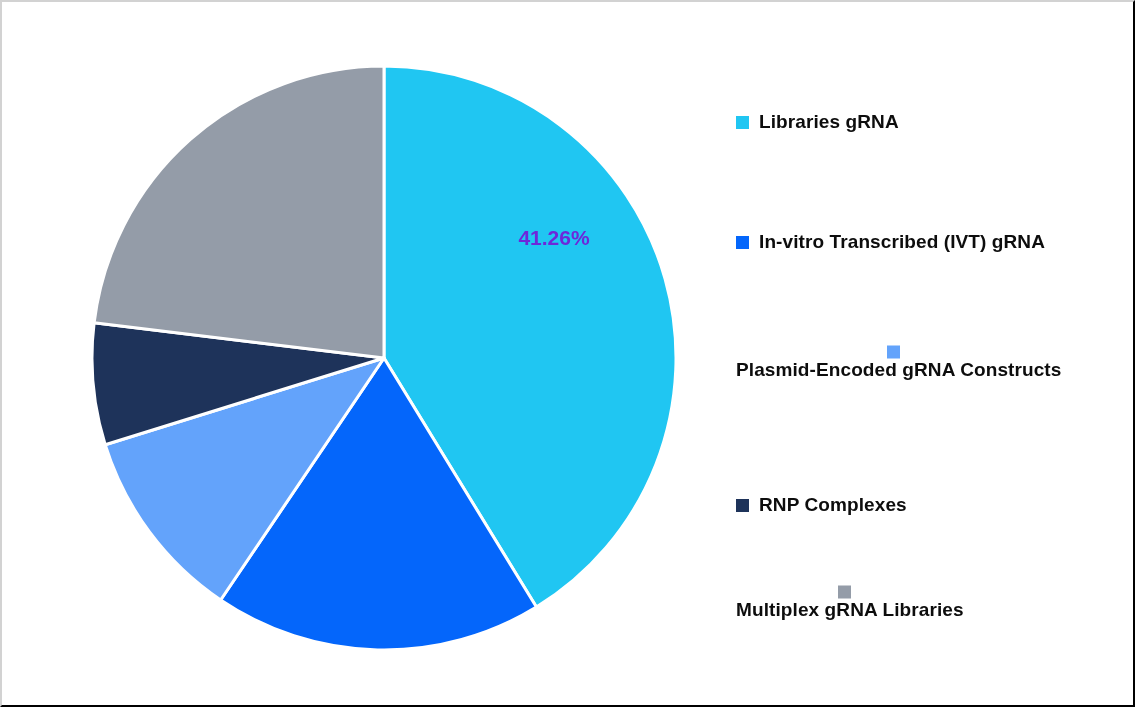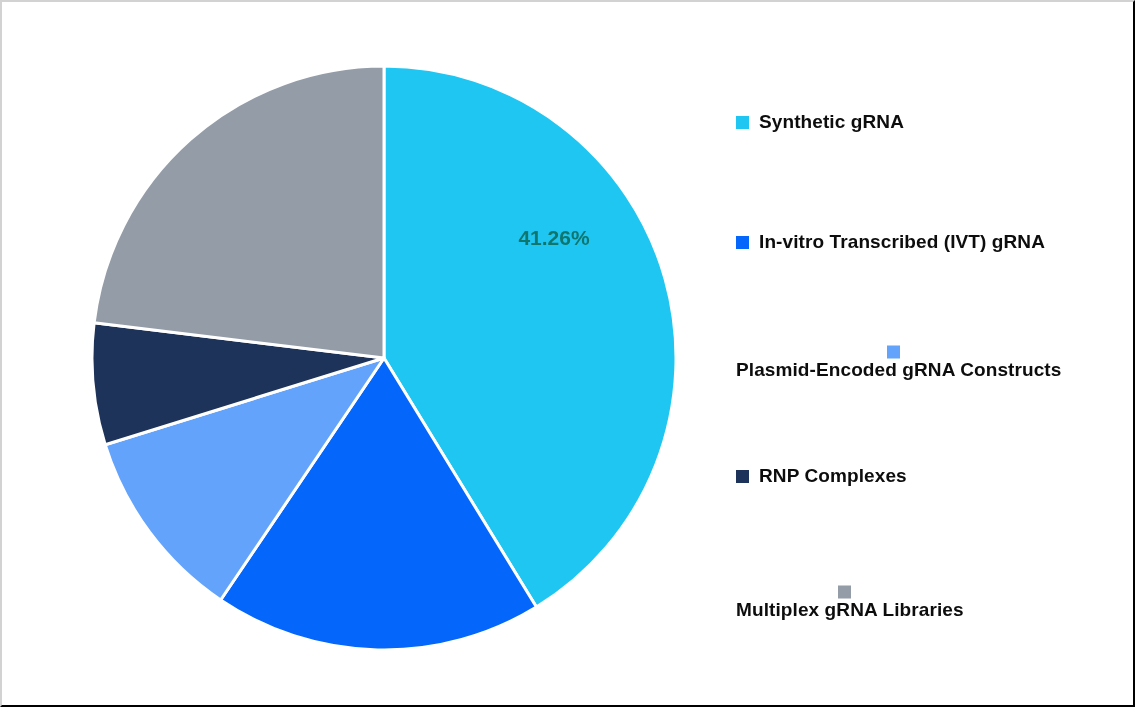--- a/index.html
+++ b/index.html
@@ -26,21 +26,21 @@
     width: 1135px;
     height: 707px;
   }
   .pie-data-label {
     position: absolute;
     left: 552px;
     top: 236px;
     transform: translate(-50%, -50%);
     font-size: 21px;
     font-weight: bold;
-    color: #0f766e;
+    color: #6d28d9;
     white-space: nowrap;
   }
   .legend {
     position: absolute;
     left: 734px;
     top: 0;
     width: 390px;
     height: 707px;
   }
   .legend-item {
@@ -75,34 +75,34 @@
       <path d="M 382 356 L 218.63 598.02 A 292 292 0 0 1 103.18 442.74 Z" fill="#63a3fb" stroke="#ffffff" stroke-width="3" stroke-linejoin="round"></path>
       <path d="M 382 356 L 103.18 442.74 A 292 292 0 0 1 92.12 320.86 Z" fill="#1e335a" stroke="#ffffff" stroke-width="3" stroke-linejoin="round"></path>
       <path d="M 382 356 L 92.12 320.86 A 292 292 0 0 1 382.00 64.00 Z" fill="#949ca8" stroke="#ffffff" stroke-width="3" stroke-linejoin="round"></path>
     </svg>
 
   <div class="pie-data-label">41.26%</div>
 
   <div class="legend" id="legend">
   <div class="legend-item" style="top: 120px;">
     <span class="swatch" style="background: rgb(32, 198, 242);"></span>
-    <span class="legend-label">Synthetic gRNA</span>
+    <span class="legend-label">Libraries gRNA</span>
   </div>
 
   <div class="legend-item" style="top: 240.25px;">
     <span class="swatch" style="background: rgb(4, 102, 251);"></span>
     <span class="legend-label">In-vitro Transcribed (IVT) gRNA</span>
   </div>
 
   <div class="legend-item" style="top: 360.5px; flex-direction: column;">
     <span class="swatch" style="background: rgb(99, 163, 251);"></span>
     <span class="legend-label">Plasmid-Encoded gRNA Constructs</span>
   </div>
 
-  <div class="legend-item" style="top: 474px; align-items: center;">
+  <div class="legend-item" style="top: 503px; align-items: center;">
     <span class="swatch" style="background: rgb(30, 51, 90);"></span>
     <span class="legend-label">RNP Complexes</span>
   </div>
 
   <div class="legend-item" style="top: 601px; flex-direction: column;">
     <span class="swatch" style="background: rgb(148, 156, 168);"></span>
     <span class="legend-label">Multiplex gRNA Libraries</span>
   </div>
 </div>
 

